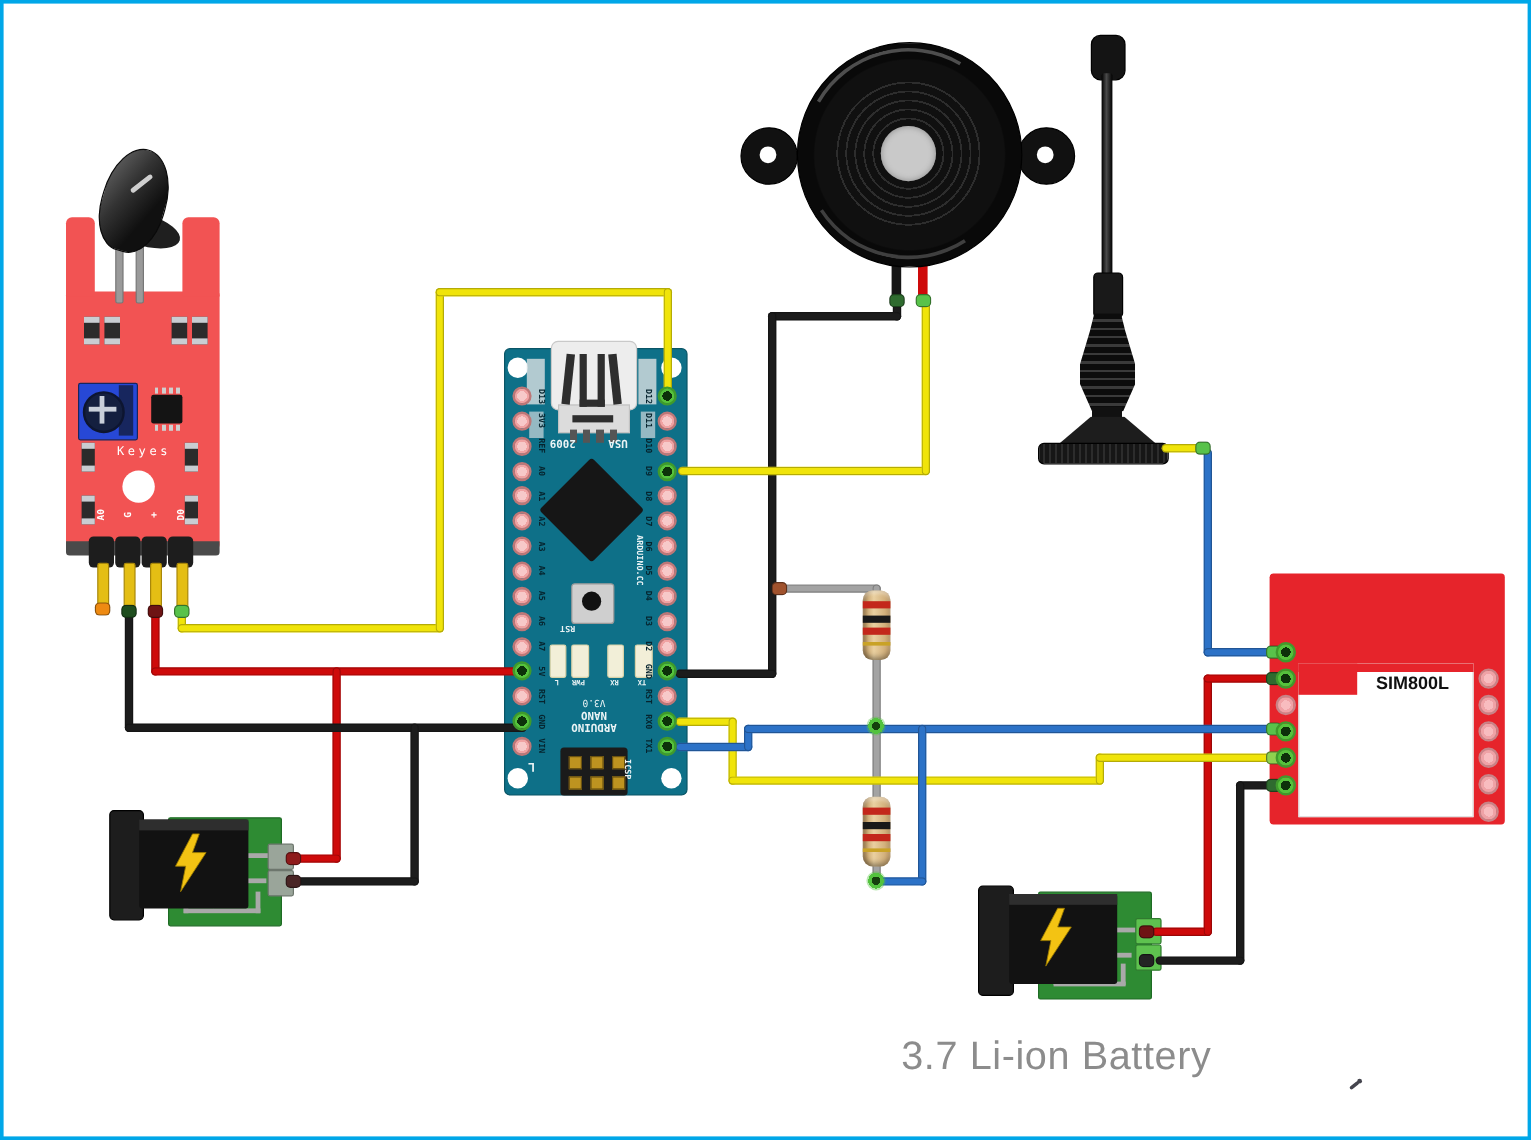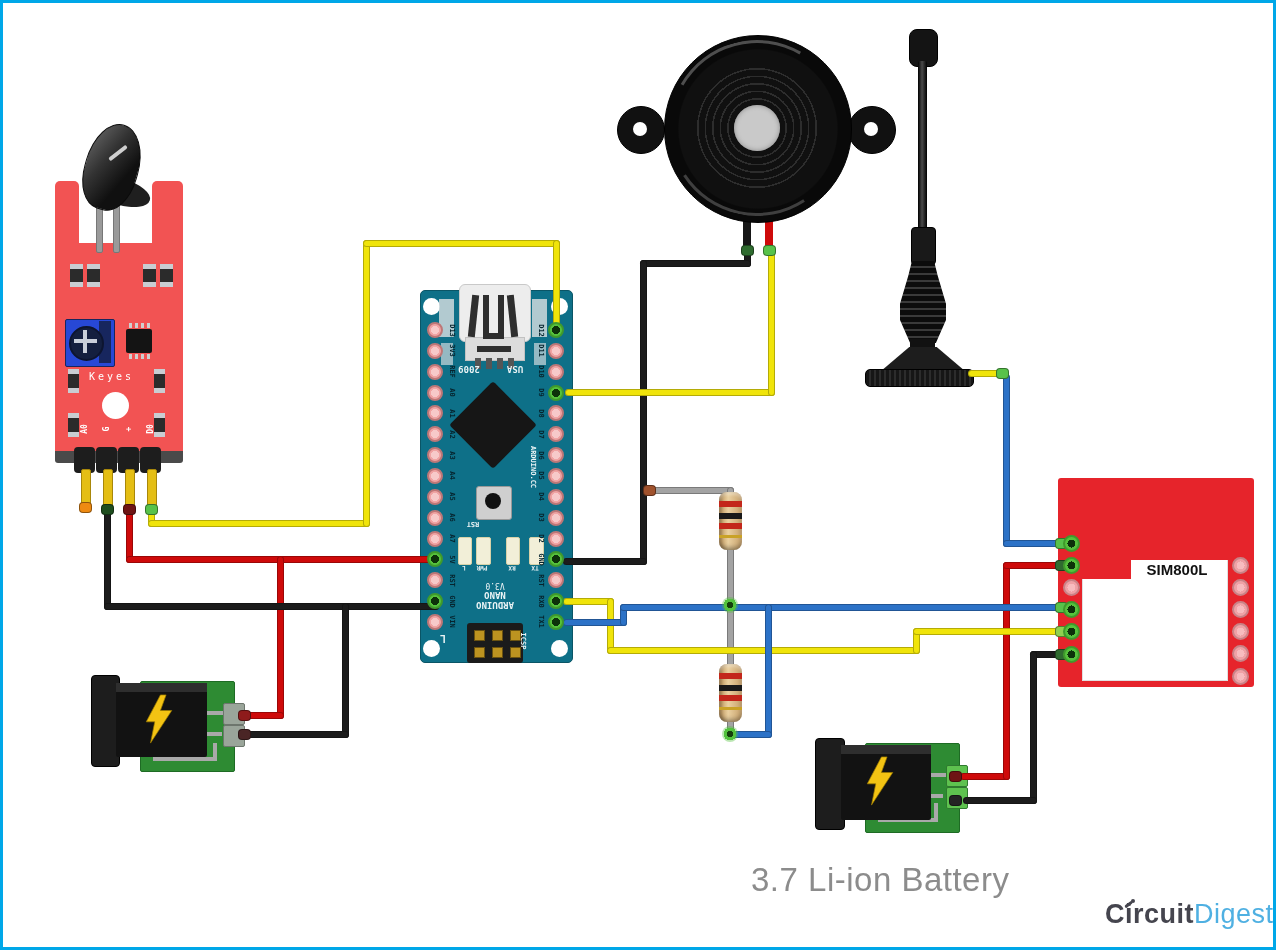--- a/index.html
+++ b/index.html
@@ -87,21 +87,21 @@
     <div class="smd" style="left:65px;top:410px;width:11px;height:24px"></div>
     <div class="smd" style="left:151px;top:410px;width:11px;height:24px"></div>
     <div class="a" style="left:62px;top:316px;width:48px;height:46px;background:#2748D6;border:1px solid #17265E;border-radius:2px"></div>
     <div class="a" style="left:96px;top:318px;width:12px;height:42px;background:#17265E"></div>
     <div class="a" style="left:66px;top:323px;width:31px;height:31px;background:#141f3f;border:2px solid #0d1530;border-radius:50%"></div>
     <div class="a" style="left:71px;top:336px;width:23px;height:4px;background:#c9cfda"></div>
     <div class="a" style="left:80px;top:327px;width:4px;height:23px;background:#c9cfda"></div>
     <div class="a" style="left:123px;top:326px;width:26px;height:24px;background:#141414;border-radius:2px"></div>
     <div class="a" style="left:126px;top:320px;width:21px;height:5px;background:repeating-linear-gradient(90deg,#cfcfcf 0 3px,transparent 3px 6px)"></div>
     <div class="a" style="left:126px;top:351px;width:21px;height:5px;background:repeating-linear-gradient(90deg,#cfcfcf 0 3px,transparent 3px 6px)"></div>
-    <div class="a" style="left:86px;top:368px;width:62px;font:10px 'DejaVu Sans Mono',monospace;color:#fff;letter-spacing:3px;">Keyes</div>
+    <div class="a" style="left:86px;top:368px;width:62px;font:10px 'DejaVu Sans Mono',monospace;color:#fff;letter-spacing:3px;text-align:center">Keyes</div>
     <div class="a" style="left:99px;top:389px;width:27px;height:27px;background:#fff;border-radius:50%"></div>
     <div class="a" style="left:71px;top:444px;width:21px;height:26px;background:#1d1d1d;border-radius:4px"></div>
     <div class="a" style="left:93px;top:444px;width:21px;height:26px;background:#1d1d1d;border-radius:4px"></div>
     <div class="a" style="left:115px;top:444px;width:21px;height:26px;background:#1d1d1d;border-radius:4px"></div>
     <div class="a" style="left:137px;top:444px;width:21px;height:26px;background:#1d1d1d;border-radius:4px"></div>
     <div class="a" style="left:78px;top:466px;width:8px;height:38px;background:#E4BE14;border:1px solid #A8870A;border-radius:2px"></div>
     <div class="a" style="left:100px;top:466px;width:8px;height:40px;background:#E4BE14;border:1px solid #A8870A;border-radius:2px"></div>
     <div class="a" style="left:122px;top:466px;width:8px;height:40px;background:#E4BE14;border:1px solid #A8870A;border-radius:2px"></div>
     <div class="a" style="left:144px;top:466px;width:8px;height:40px;background:#E4BE14;border:1px solid #A8870A;border-radius:2px"></div>
   </div>
@@ -179,23 +179,20 @@
   <div class="a" style="left:0;top:0">
     <div class="a" style="left:906px;top:26px;width:27px;height:36px;background:#141414;border:1px solid #000;border-radius:8px"></div>
     <div class="a" style="left:915px;top:58px;width:9px;height:174px;background:linear-gradient(90deg,#000,#4a4a4a 45%,#000);border-radius:2px"></div>
     <div class="a" style="left:908px;top:224px;width:23px;height:36px;background:#191919;border-radius:4px;border:1px solid #000"></div>
     <div class="a ribs" style="left:897px;top:258px;width:46px;height:82px"></div>
     <div class="a" style="left:907px;top:336px;width:25px;height:14px;background:#111"></div>
     <div class="a" style="left:871px;top:344px;width:98px;height:30px;background:#1d1d1d;clip-path:polygon(36% 0,64% 0,100% 100%,0 100%)"></div>
     <div class="a" style="left:862px;top:366px;width:107px;height:16px;background:repeating-linear-gradient(90deg,#161616 0 3px,#2c2c2c 3px 5px);border:1px solid #000;border-radius:5px"></div>
   </div>
 
-  <div class="a" style="left:1102px;top:896px;white-space:nowrap">
-    <span style="font-size:27px;font-weight:700;color:#45454e;letter-spacing:.5px">Circuit</span><span style="font-size:27px;font-weight:400;color:#4FB0E2;letter-spacing:.5px">Digest</span>
-  </div>
   <div class="a" style="left:1121px;top:900px;width:9px;height:2.5px;background:#45454e;transform:rotate(-38deg);border-radius:2px"></div>
   <div class="a" style="left:1128px;top:896px;width:4px;height:4px;background:#45454e;border-radius:50%"></div>
 
 <div class="wire" style="left: 646.5px; top: 483.5px; width: 84px; height: 7px; background: rgb(163, 163, 163);"></div>
     <div class="wire" style="left: 723.5px; top: 483.5px; width: 7px; height: 251px; background: rgb(163, 163, 163);"></div>
     <div class="wire" style="left: 122.5px; top: 506.5px; width: 7px; height: 53px; background: rgb(206, 10, 10);"></div>
     <div class="wire" style="left: 122.5px; top: 552.5px; width: 313px; height: 7px; background: rgb(206, 10, 10);"></div>
     <div class="wire" style="left: 273.5px; top: 552.5px; width: 7px; height: 163px; background: rgb(206, 10, 10);"></div>
     <div class="wire" style="left: 236.5px; top: 708.5px; width: 44px; height: 7px; background: rgb(206, 10, 10);"></div>
     <div class="wire" style="left: 956.5px; top: 769.5px; width: 50px; height: 7px; background: rgb(206, 10, 10);"></div>

